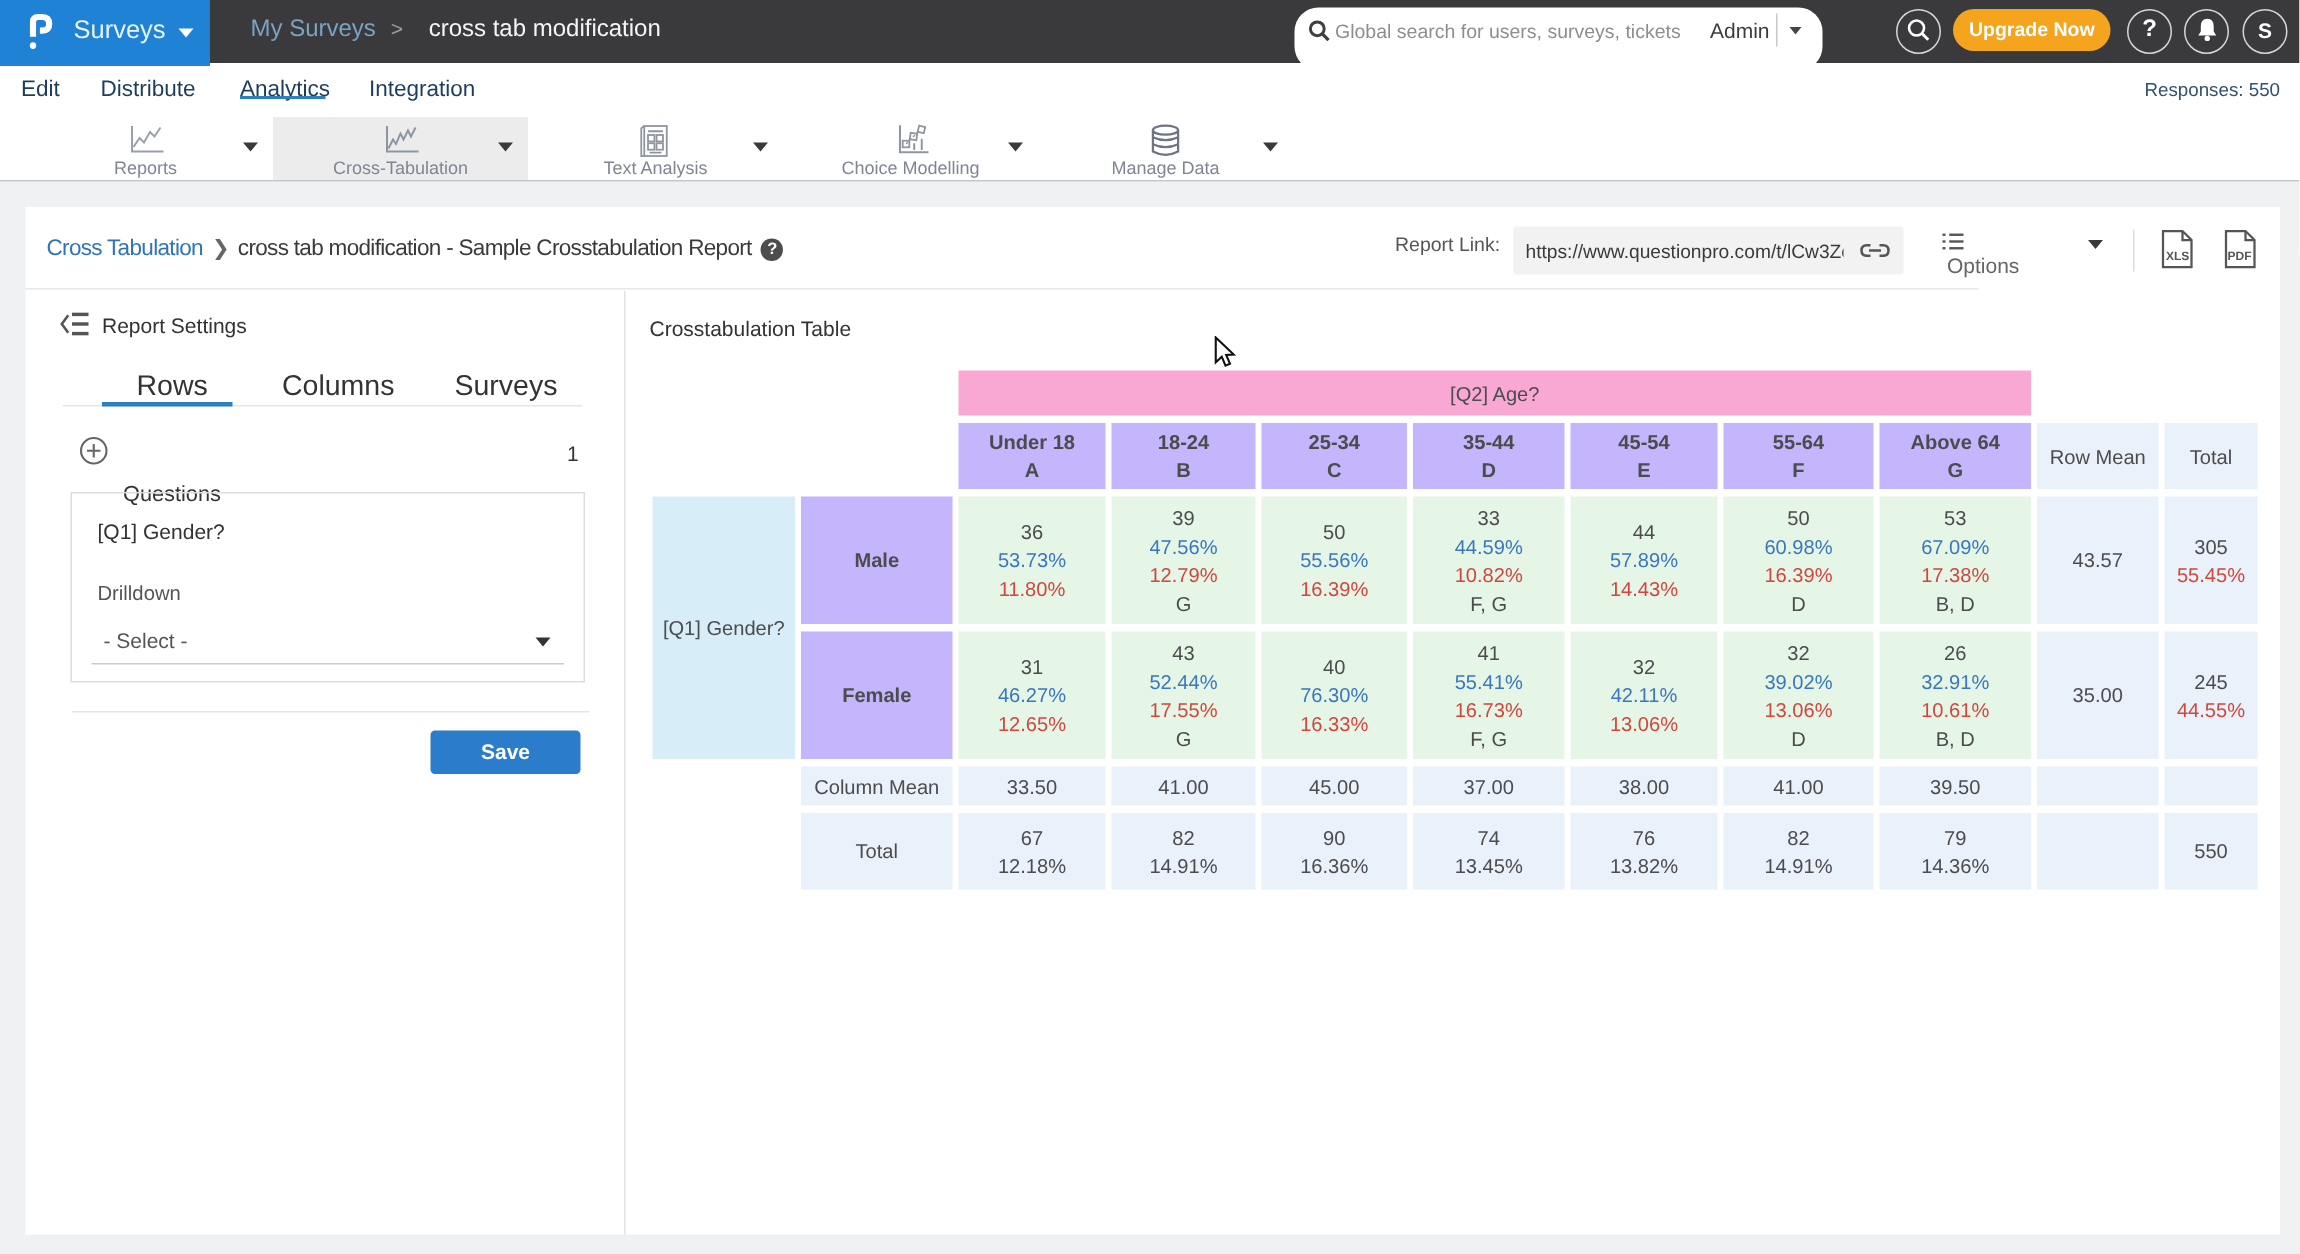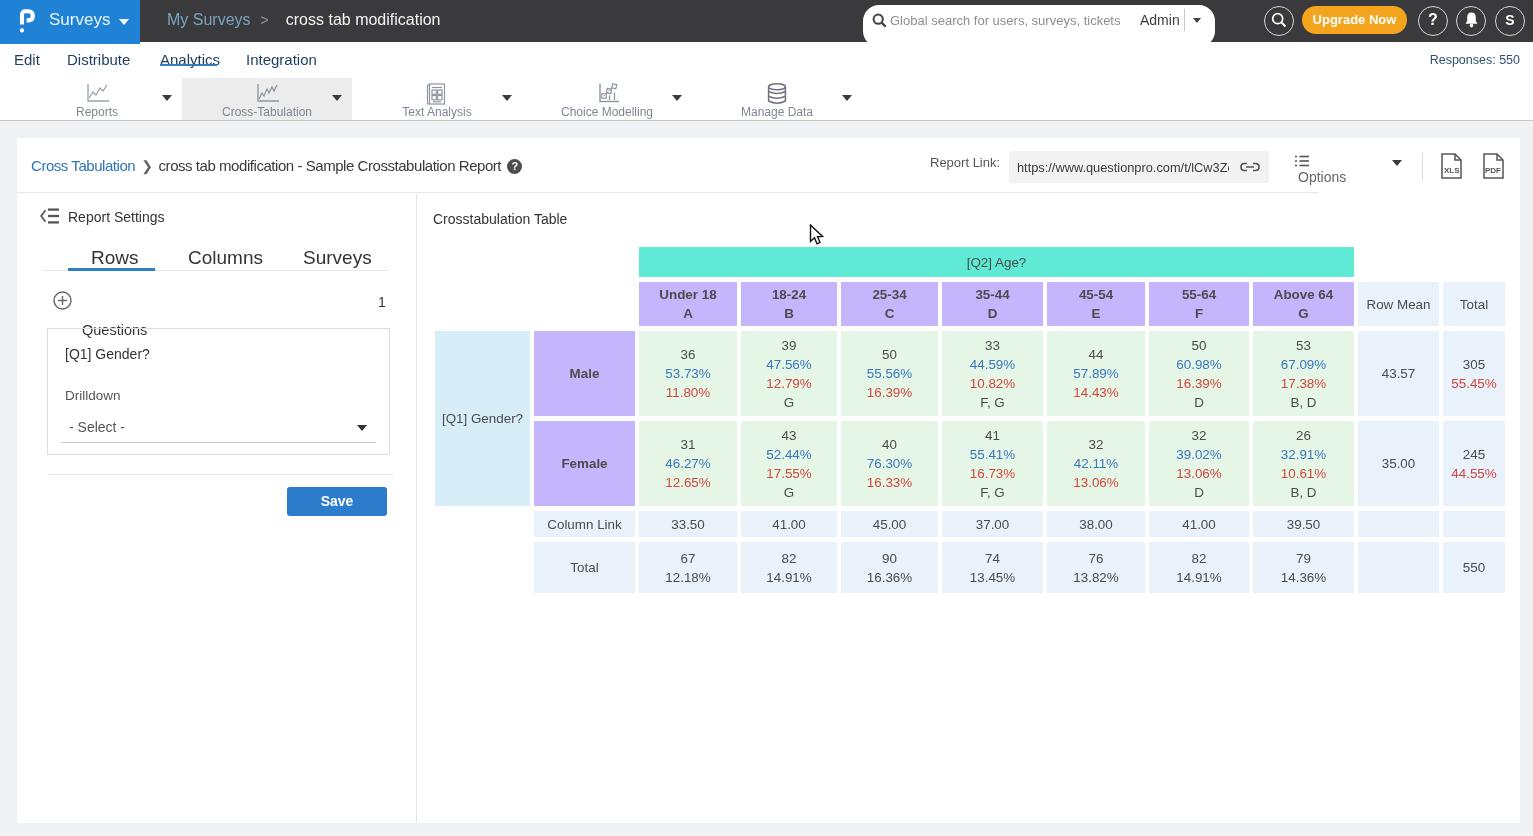--- a/index.html
+++ b/index.html
@@ -68,21 +68,21 @@
 #qbox .dd { position:absolute; left:17px; top:59px; font-size:13.5px; color:#555; }
 #qbox .sel { position:absolute; left:21px; top:90px; font-size:14px; color:#555; }
 #qbox .car { position:absolute; left:309px; top:96px; width:0; height:0; border-left:5px solid transparent; border-right:5px solid transparent; border-top:6px solid #333; }
 #qbox .ln { position:absolute; left:13px; top:113px; width:315px; height:1px; background:#ccc; }
 #save { position:absolute; left:270px; top:293px; width:100px; height:29px; background:#2c7ccc; border-radius:3px; color:#fff; font-size:14px; font-weight:bold; text-align:center; line-height:29px; }
 
 
 #cttitle { position:absolute; left:416px; top:73px; font-size:14px; color:#333; }
 #ctab { position:absolute; left:414px; top:104px; border-collapse:separate; border-spacing:4px 5px; }
 #ctab td { text-align:center; vertical-align:middle; font-size:13.4px; color:#4c4c4c; line-height:19px; padding:0; }
-td.hblue { background:#5eead4; }
+td.hblue { background:#f9a8d4; }
 td.hgray { background:#c4b5fd;font-weight:bold; }
 td.green { background:#e5f5e6; }
 td.blue  { background:#e9f1fb; }
 .pb { color:#3a77bd; }
 .pr { color:#cf473e; }
 #ctab .c1 { width:95px; } #ctab .c2 { width:101px; }
 #ctab .c3 { width:98px; } #ctab .c4 { width:96px; } #ctab .c5 { width:97px; }
 #ctab .c6 { width:101px; } #ctab .c7 { width:98px; } #ctab .c8 { width:100px; }
 #ctab .c9 { width:101px; } #ctab .c10 { width:81px; } #ctab .c11 { width:62px; }
 #ctab .r1 { height:30px; } #ctab .r2 { height:44px; }
@@ -314,21 +314,21 @@
       <td class="green">40<br><span class="pb">76.30%</span><br><span class="pr">16.33%</span></td>
       <td class="green">41<br><span class="pb">55.41%</span><br><span class="pr">16.73%</span><br>F, G</td>
       <td class="green">32<br><span class="pb">42.11%</span><br><span class="pr">13.06%</span></td>
       <td class="green">32<br><span class="pb">39.02%</span><br><span class="pr">13.06%</span><br>D</td>
       <td class="green">26<br><span class="pb">32.91%</span><br><span class="pr">10.61%</span><br>B, D</td>
       <td class="blue">35.00</td>
       <td class="blue">245<br><span class="pr">44.55%</span></td>
     </tr>
     <tr>
       <td class="r5"></td>
-      <td class="blue">Column Link</td>
+      <td class="blue">Column Mean</td>
       <td class="blue">33.50</td>
       <td class="blue">41.00</td>
       <td class="blue">45.00</td>
       <td class="blue">37.00</td>
       <td class="blue">38.00</td>
       <td class="blue">41.00</td>
       <td class="blue">39.50</td>
       <td class="blue"></td>
       <td class="blue"></td>
     </tr>

